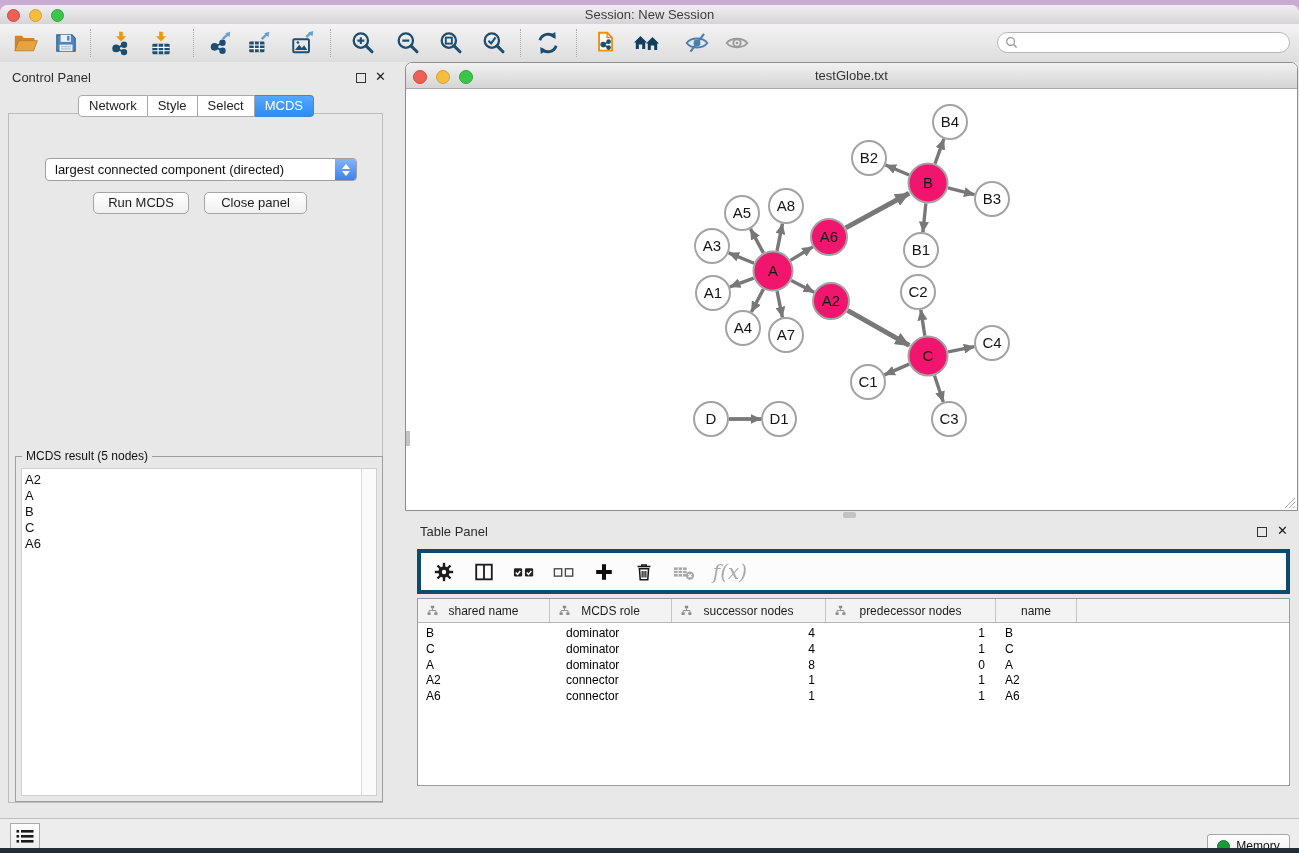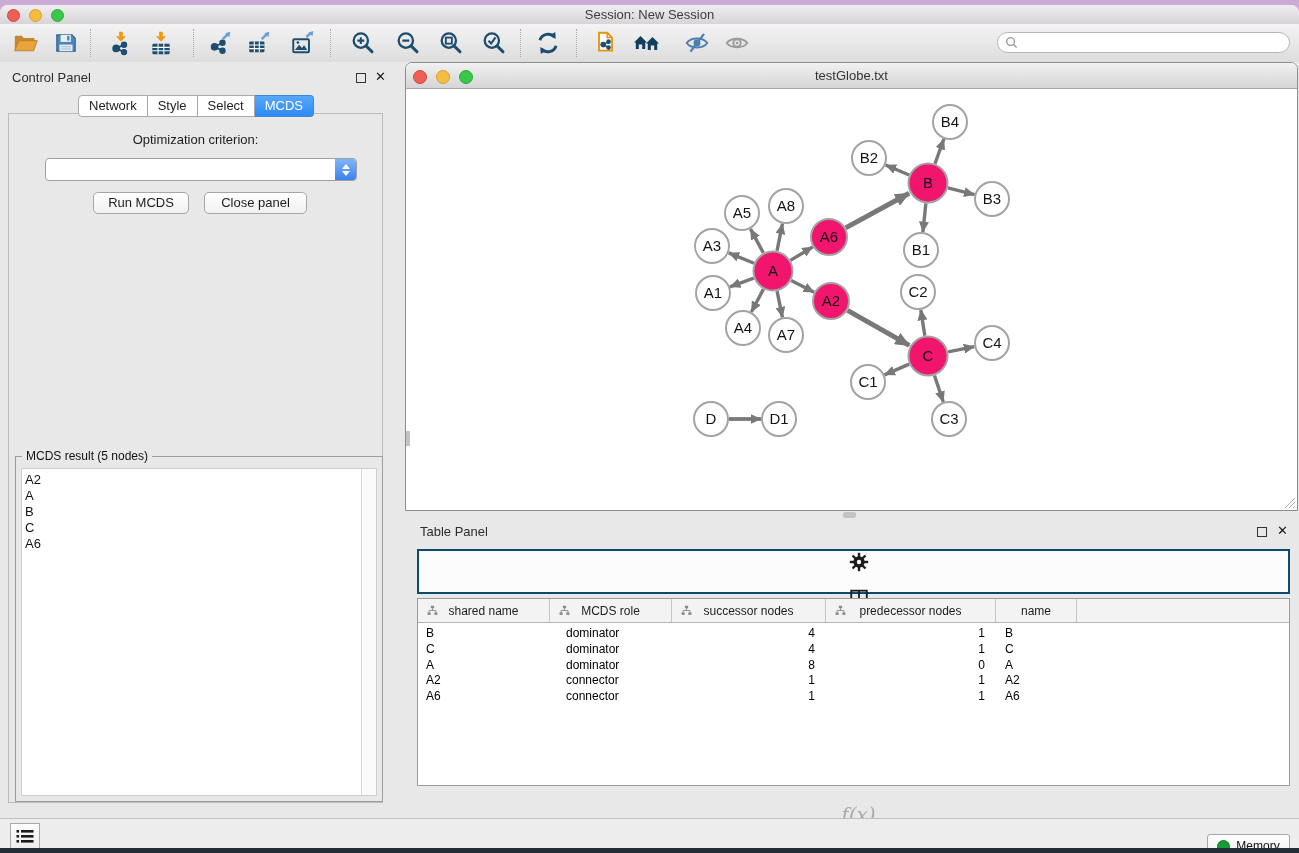--- a/index.html
+++ b/index.html
@@ -85,21 +85,21 @@
   .net-grip{position:absolute;right:1px;bottom:1px;}
   .net-hthumb{position:absolute;left:843px;top:450px;width:13px;height:6px;background:#c3c3c3;border-radius:2px;}
   svg text{font-family:"Liberation Sans","DejaVu Sans",sans-serif;}
 
   
   .table-panel{position:absolute;left:405px;top:455px;width:894px;height:301px;}
   .tp-title{position:absolute;left:15px;top:7px;}
   .tp-float{position:absolute;left:852px;top:10px;}
   .tp-close{position:absolute;left:872px;top:9px;}
   .tp-toolbar{position:absolute;left:12px;top:32px;width:873px;height:45px;background:#fcfcfc;
-    border:2px solid #0c4a6e;box-sizing:border-box;display:flex;align-items:center;gap:14px;padding-left:10px;flex-direction:column;}
+    border:4px solid #0c4a6e;box-sizing:border-box;display:flex;align-items:center;gap:14px;padding-left:10px;}
   .tpi{display:flex;align-items:center;justify-content:center;width:26px;height:30px;}
   .fx{font-family:"DejaVu Serif","Liberation Serif",serif;font-style:italic;font-size:20px;color:#a9a9a9;}
   .tbl{position:absolute;left:12px;top:81px;width:873px;height:188px;background:#fff;
     border:1px solid #9c9c9c;box-sizing:border-box;overflow:hidden;}
   .tblhdr,.tblrow{display:grid;grid-template-columns:132px 122px 154px 170px 81px 1fr;}
   .tblhdr{height:23px;background:#f3f3f3;border-bottom:1px solid #b5b5b5;}
   .hcell{position:relative;display:flex;align-items:center;justify-content:center;
     font-size:12px;color:#1c1c1c;border-right:1px solid #c6c6c6;}
   .hcell .hico{position:absolute;left:9px;top:6px;}
   .hcell.filler{border-right:none;}
@@ -314,22 +314,22 @@
       <span class="cp-close close-x">✕</span>
 
       <div class="tabs cp-tabs">
             <span class="tab">Network</span>
             <span class="tab">Style</span>
             <span class="tab">Select</span>
             <span class="tab active">MCDS</span>
           </div>
 
       <div class="cp-inner">
-        <div class="opt-label">Optimization criterion:</div>
         <div class="dropdown">
+          <span class="val">largest connected component (directed)</span>
           <span class="spinner">
             <span class="spup"></span>
                 <span class="spdn"></span>
           </span>
         </div>
         <div class="btn" style="left:84px;top:78px;width:96px">Run MCDS</div>
         <div class="btn" style="left:195px;top:78px;width:103px">Close panel</div>
 
         <div class="result-group">
           <span class="result-legend">MCDS result (5 nodes)</span>

